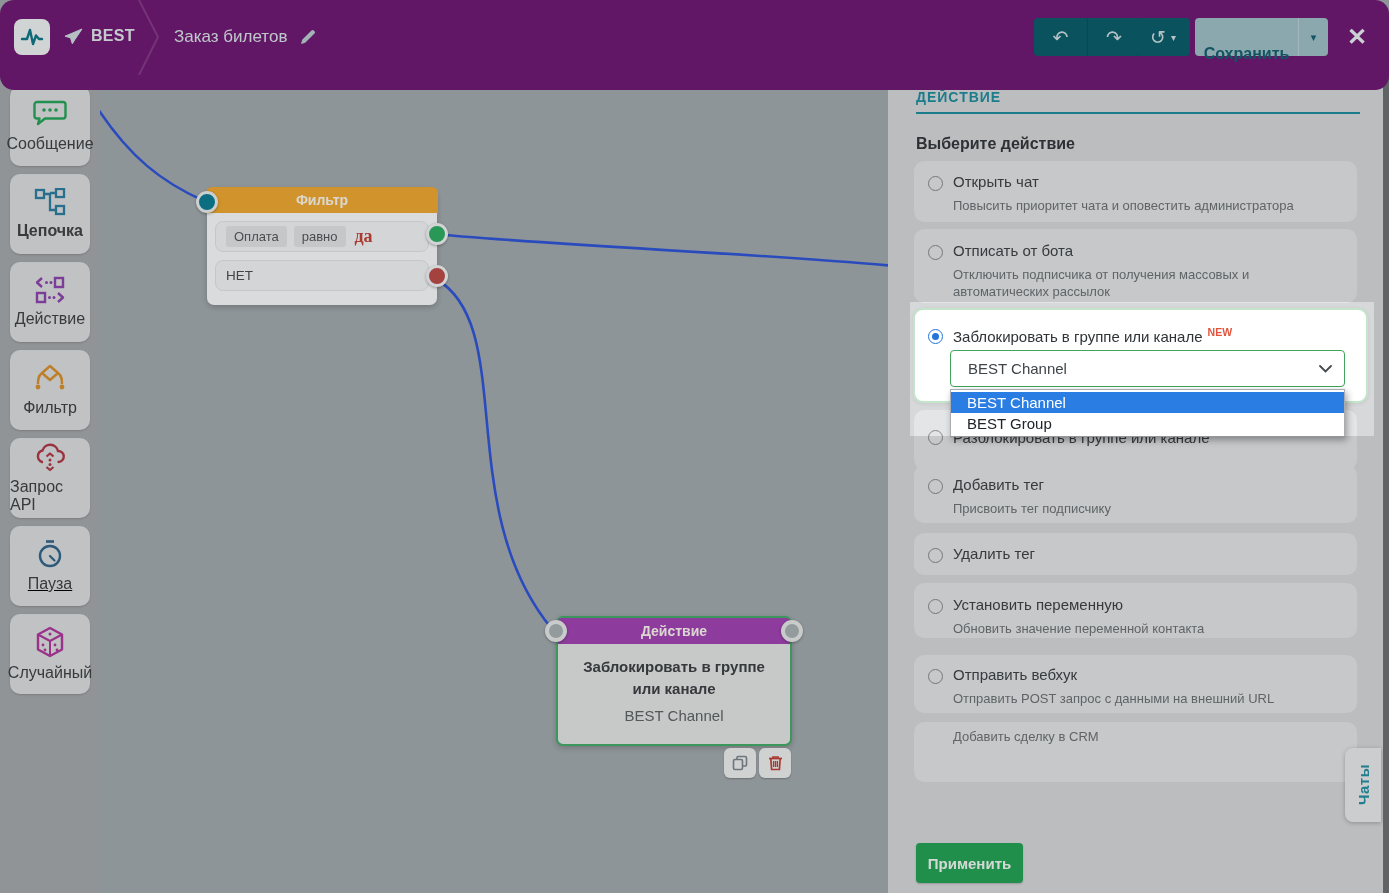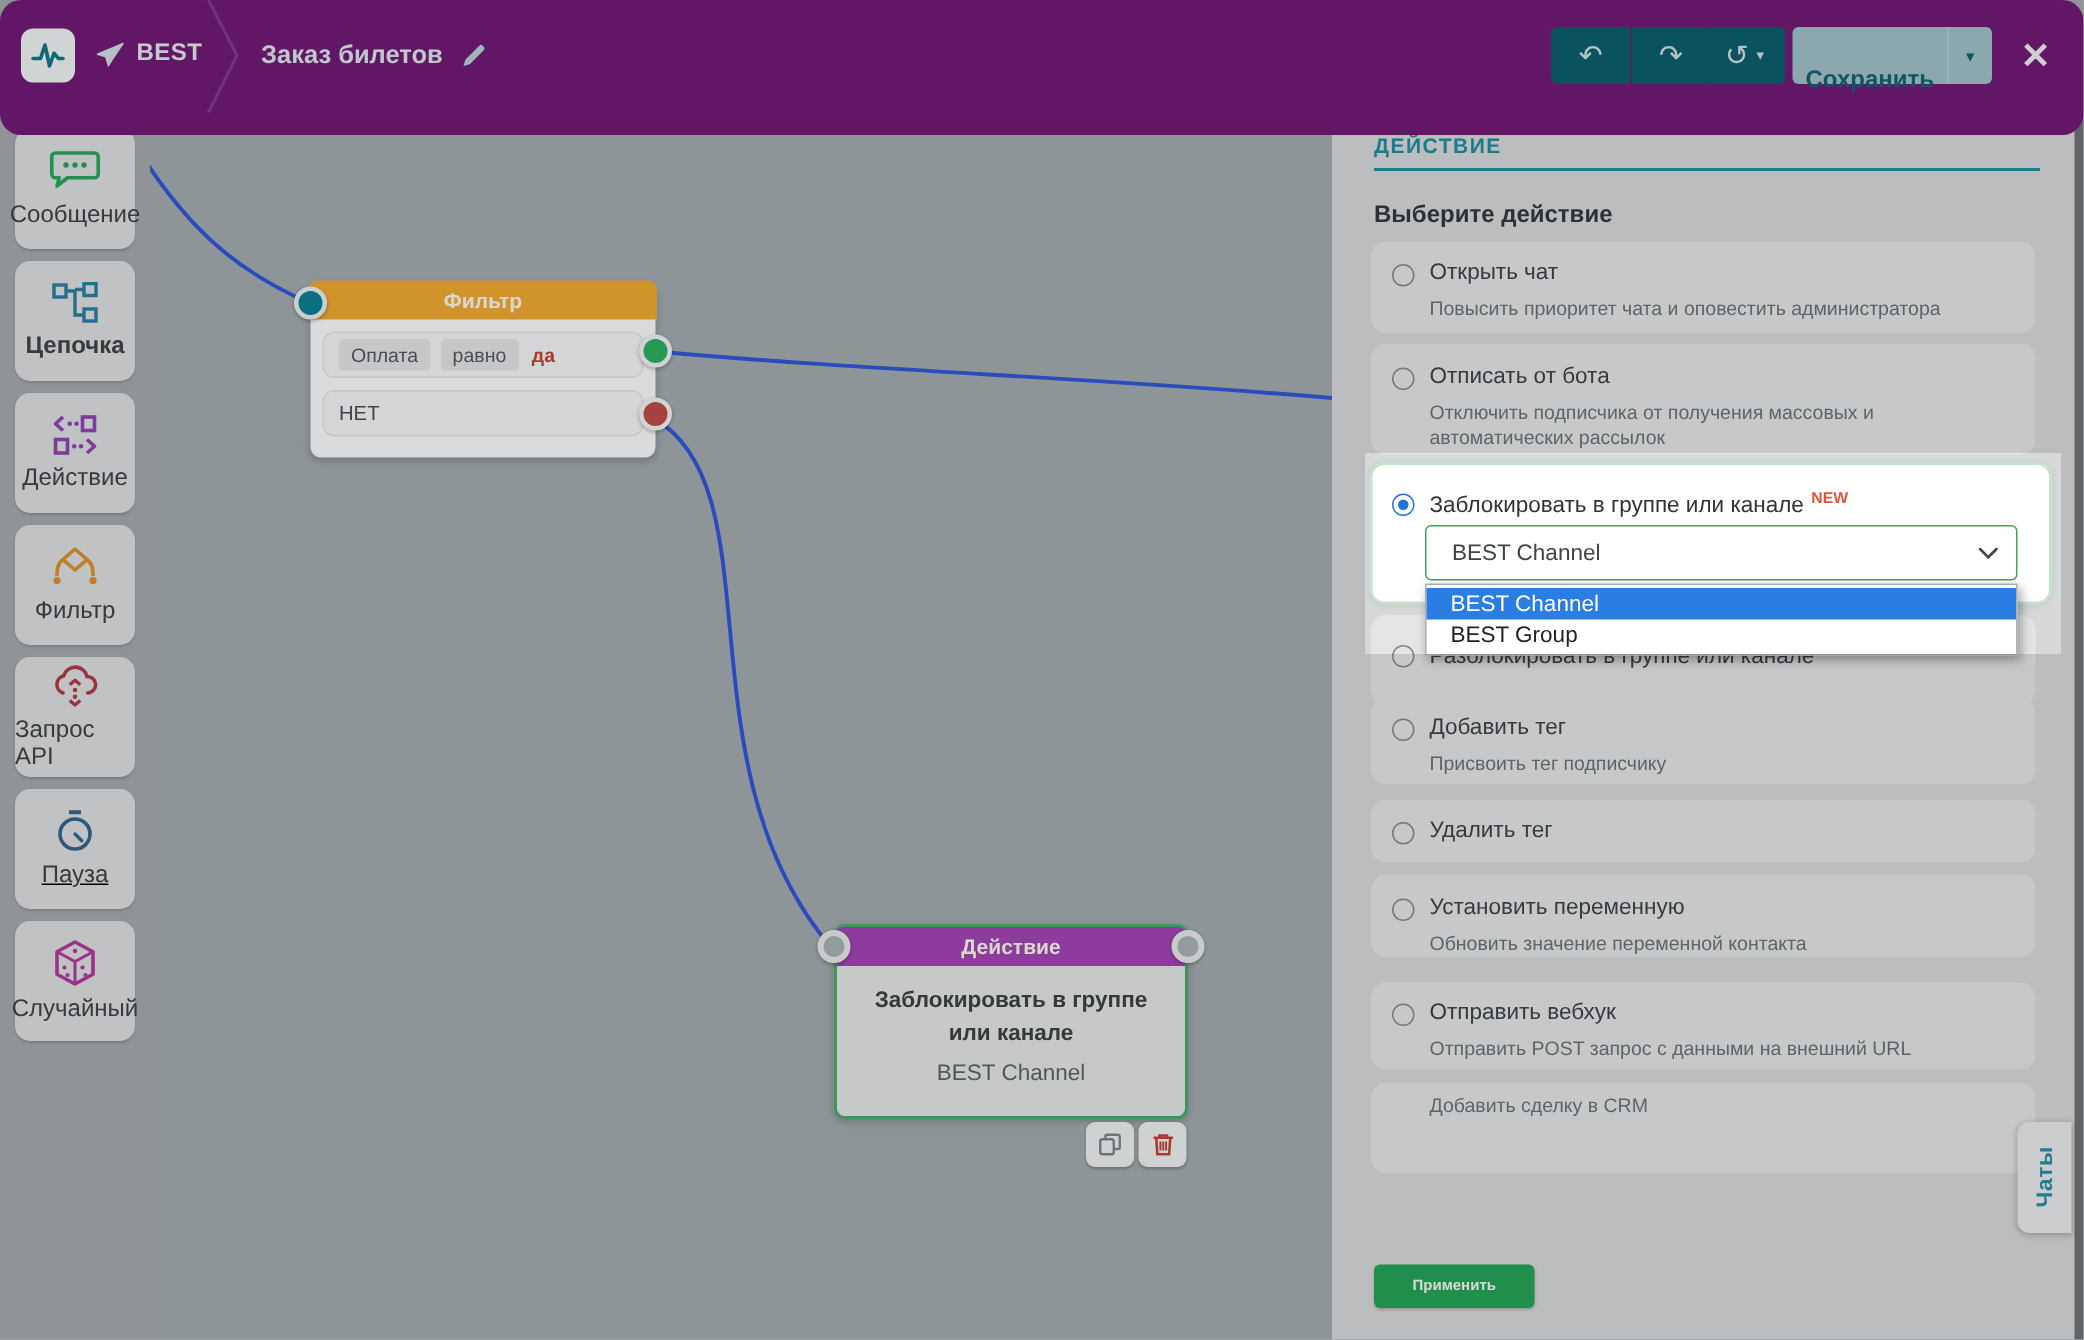--- a/index.html
+++ b/index.html
@@ -5,21 +5,21 @@
   * { margin:0; padding:0; box-sizing:border-box; }
   html,body { width:1389px; height:893px; }
   body { font-family:"Liberation Sans", sans-serif; background:#a3abaf; }
   #app { position:relative; width:1389px; height:893px; overflow:hidden; background:#a3abaf; }
 
   
   .header { position:absolute; left:0; top:0; width:1389px; height:90px; background:#701a75; z-index:10;border-radius:14px; }
   .logo-box { position:absolute; left:14px; top:19px; width:36px; height:36px; background:#eef3f4; border-radius:8px; display:flex; align-items:center; justify-content:center; }
   .hdr-sep { position:absolute; left:0; top:0; height:75px; }
   .workspace { position:absolute; left:64px; top:27px; display:flex; align-items:center; gap:8px; color:#dfe8ea; font-size:16px; font-weight:bold; letter-spacing:.3px; }
-  .flow-title { position:absolute; left:174px; top:27px; display:flex; align-items:center; gap:12px; color:#d9e4e7; font-size:17px; font-weight:bold; }
+  .flow-title { position:absolute; left:174px; top:27px; display:flex; align-items:center; gap:12px; color:#d9e4e7; font-size:17px; font-weight:normal; }
   .hdr-btn { position:absolute; top:18px; height:38px; background:#0a5d6b; color:#cfdfe2; border:none; font-size:19px; display:flex; align-items:center; justify-content:center; cursor:pointer; }
   .save-btn { position:absolute; left:1195px; top:18px; width:133px; height:38px; background:#9fc0c7; border-radius:4px; display:flex; align-items:center; }
   .save-label { flex:1; text-align:center; color:#14606f; font-weight:bold; font-size:16px;margin-top:34px; }
   .save-caret { width:30px; height:100%; border-left:1px solid #b9d2d7; color:#14606f; font-size:11px; display:flex; align-items:center; justify-content:center; }
   .close-x { position:absolute; left:1342px; top:22px; width:30px; height:30px; color:#e8eef0; font-size:24px; font-weight:bold; display:flex; align-items:center; justify-content:center; cursor:pointer; }
 
   
   .sidebar { position:absolute; left:0; top:75px; width:100px; height:818px; background:#a6a9ad; z-index:5; }
   .side-item { position:absolute; left:10px; width:80px; height:80px; background:#dcdee0; border-radius:10px; box-shadow:0 1px 2px rgba(0,0,0,.15); display:flex; flex-direction:column; align-items:center; justify-content:center; gap:6px; cursor:pointer; }
   .side-item .lbl { font-size:16px; color:#3f4346; }
@@ -27,21 +27,21 @@
   
   .canvas { position:absolute; left:100px; top:75px; width:788px; height:818px; background:#a3abaf; }
   svg.edges { position:absolute; left:0; top:0; z-index:1; pointer-events:none; }
 
   .node { position:absolute; z-index:2; border-radius:7px; box-shadow:0 2px 6px rgba(0,0,0,.22); }
   .filter-node { left:207px; top:188px; width:230px; height:117px; background:#fafbfc; }
   .node-header { height:26px; border-radius:6px 6px 0 0; display:flex; align-items:center; justify-content:center; color:#faf6ee; font-size:14px; font-weight:bold; }
   .filter-node .node-header { background:#efa932; margin:-1px -1px 0 -1px; }
   .cond-row { margin:8px 8px 0 8px; height:31px; background:#f3f4f6; border:1px solid #e2e4e6; border-radius:8px; display:flex; align-items:center; padding:0 10px; gap:7px; }
   .chip { background:#e2e4e6; border-radius:3px; padding:3px 8px; font-size:13px; color:#53585c; }
-  .chip-val { color:#c14338; font-size:13px; font-weight:bold; padding:3px 2px; }
+  .chip-val { color:#c14338; font-size:18px; font-weight:bold; padding:3px 2px;font-family:Liberation Serif, serif; }
   .row-no { font-size:13.5px; color:#4a4f53; }
 
   .port { position:absolute; border-radius:50%; z-index:3; box-shadow:0 1px 3px rgba(0,0,0,.3); }
   .port-in   { left:-11px; top:3px;  width:22px; height:22px; border:3px solid #e9edee; background:#0c7f94; }
   .port-yes  { right:-11px; top:35px; width:22px; height:22px; border:3px solid #f0f2f3; background:#2eae62; }
   .port-no   { right:-11px; top:77px; width:22px; height:22px; border:3px solid #f0f2f3; background:#bb4b47; }
 
   .action-node { left:556px; top:616px; width:236px; height:130px; background:#e4e6e6; border:2px solid #43ad68; }
   .action-node .node-header { background:#a144b4; border-radius:4px 4px 0 0; }
   .action-body { padding:12px 10px 0 10px; text-align:center; }
@@ -68,21 +68,21 @@
   .badge { font-size:10.5px; font-weight:bold; color:#e2543c; vertical-align:6px; margin-left:5px; }
   .opt-sub { padding:7px 16px 0 39px; font-size:13px; color:#6c7276; line-height:1.3; }
 
   .opt-highlight { left:25px; top:233px; width:455px; height:95px; background:#ffffff; border:2px solid #c3e6cb; box-shadow:0 1px 4px rgba(0,0,0,.08); }
   .channel-select { position:absolute; left:62px; top:275px; width:395px; height:37px; background:#fff; border:1.5px solid #41a45c; border-radius:4px; display:flex; align-items:center; padding:0 12px 0 17px; cursor:pointer; z-index:6; }
   .channel-select .val { flex:1; font-size:15px; color:#3f4448; }
   .dropdown { position:absolute; left:62px; top:314px; width:395px; background:#fff; border:1px solid #a9adb1; box-shadow:2px 3px 7px rgba(0,0,0,.35); padding:2px 0; z-index:7; }
   .dd-item { height:21px; line-height:21px; padding-left:16px; font-size:15px; color:#202428; cursor:pointer; }
   .dd-item.hl { background:#2a7de2; color:#ffffff; }
 
-  .apply-btn { position:absolute; left:28px; top:768px; width:107px; height:29px; background:#24a457; border:none; border-radius:4px; color:#f4f9f5; font-size:10px; font-weight:bold; font-family:"Liberation Sans",sans-serif; cursor:pointer; box-shadow:0 1px 2px rgba(0,0,0,.2); }
+  .apply-btn { position:absolute; left:28px; top:768px; width:107px; height:40px; background:#24a457; border:none; border-radius:4px; color:#f4f9f5; font-size:15px; font-weight:bold; font-family:"Liberation Sans",sans-serif; cursor:pointer; box-shadow:0 1px 2px rgba(0,0,0,.2); }
 
   .chats-tab { position:absolute; left:1345px; top:748px; width:36px; height:74px; background:#e9ebec; border-radius:8px 0 0 8px; box-shadow:0 1px 4px rgba(0,0,0,.25); display:flex; align-items:center; justify-content:center; z-index:8; cursor:pointer; }
   .chats-tab span { writing-mode:vertical-rl; transform:rotate(180deg); color:#2590a2; font-size:15px; font-weight:bold; letter-spacing:.5px; }
 
   .scrollbar { position:absolute; left:1383px; top:75px; width:6px; height:818px; background:#6f7275; z-index:9; }
 
   
   .spotlight { position:absolute; left:910px; top:302px; width:464px; height:134px; z-index:50; pointer-events:none; box-shadow:0 0 0 2000px rgba(8,10,11,0.13); }
 </style>
 </head>

